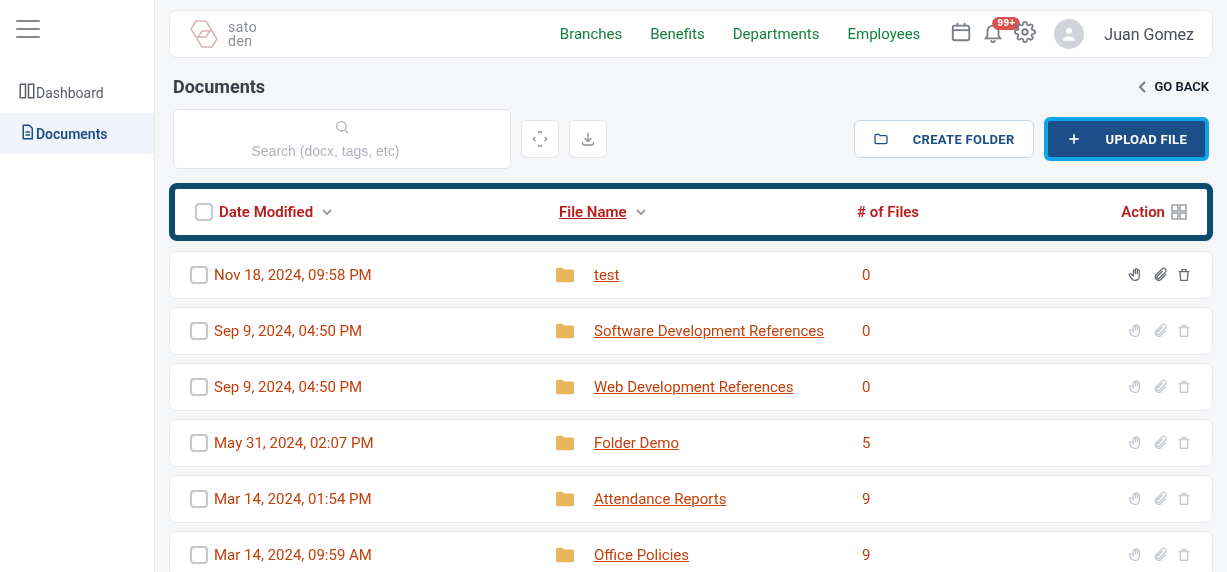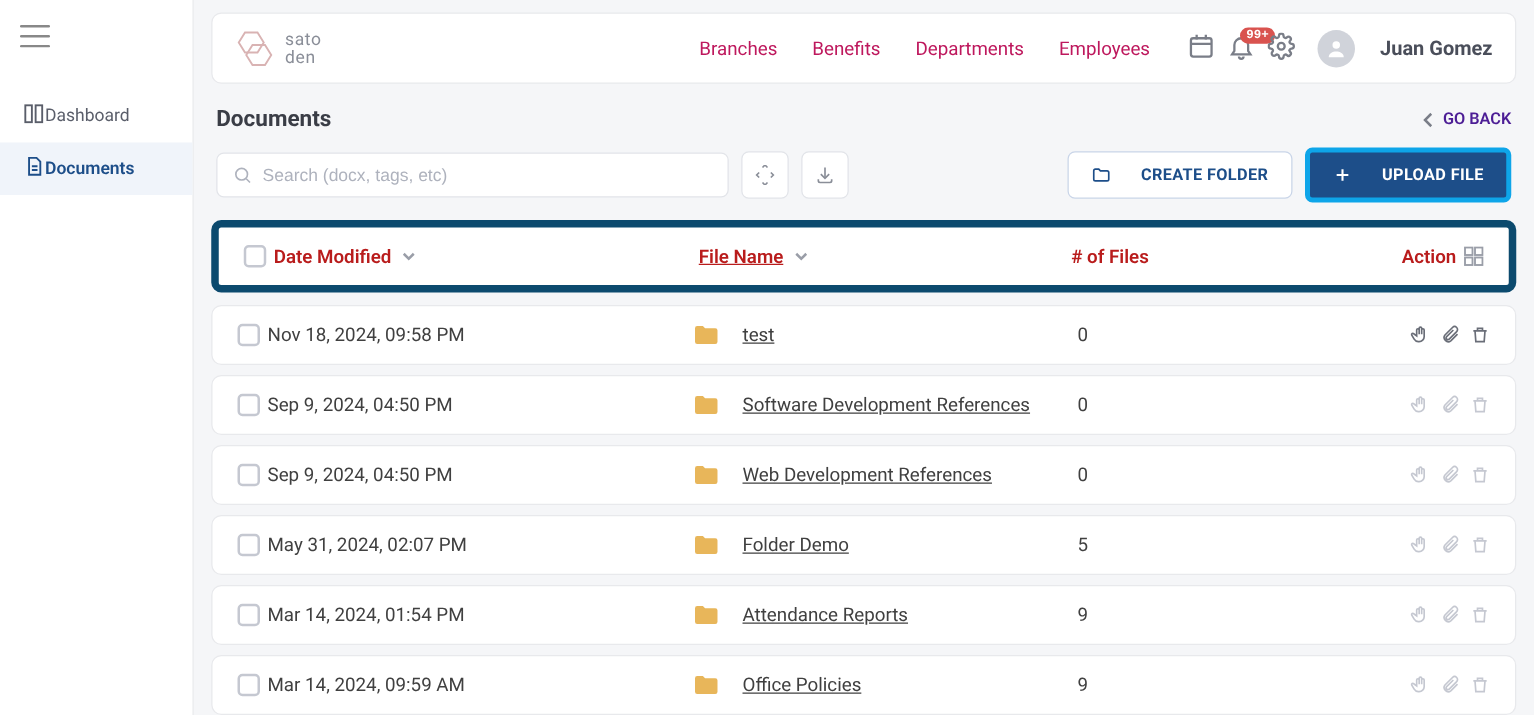--- a/index.html
+++ b/index.html
@@ -55,21 +55,21 @@
       gap: 18px;
       height: 60px;
     }
     .logo { display: flex; align-items: center; gap: 6px; }
     .logo-text { color: #8a8e98; font-size: 14px; line-height: 1; letter-spacing: 0.5px; }
     .nav {
       margin-left: auto;
       display: flex;
       gap: 28px;
     }
-    .nav-item { font-size: 15px; color: #be185d; cursor: pointer; }
+    .nav-item { font-size: 15px; color: #15803d; cursor: pointer; }
     .top-icons {
       display: flex;
       align-items: center;
       gap: 10px;
       margin-left: 12px;
     }
     .icon-wrap { position: relative; cursor: pointer; }
     .icon-wrap svg { width: 22px; height: 22px; stroke: #7a7e88; }
     .badge {
       position: absolute;
@@ -84,48 +84,49 @@
     }
     .avatar {
       width: 30px; height: 30px;
       background: #d0d3da;
       border-radius: 50%;
       display: flex; align-items: center; justify-content: center;
       cursor: pointer;
       margin-left: 8px;
     }
     .avatar svg { width: 18px; height: 18px; fill: #fff; }
-    .username { font-size: 16px; color: #4a4e5a; font-weight: 700; margin-left: 10px; text-align: right; }
+    .username { font-size: 16px; color: #4a4e5a; font-weight: 400; margin-left: 10px; text-align: right; }
 
     .page-head {
       display: flex;
       justify-content: space-between;
       align-items: center;
       padding: 18px 4px 12px;
     }
     .page-title { font-size: 18px; font-weight: 700; color: #3a3d46; }
     .goback {
       display: flex; align-items: center; gap: 6px;
-      font-size: 13px; color: #4c1d95; cursor: pointer;
+      font-size: 13px; color: #0f172a; cursor: pointer;
       font-weight: 600;
     }
 
     .toolbar {
       display: flex;
       align-items: center;
       gap: 10px;
       padding: 0 4px 14px;
     }
     .search-box {
       display: flex; align-items: center; gap: 8px;
       background: #fff;
       border: 1px solid #e2e4e9;
       border-radius: 6px;
       padding: 9px 12px;
-      width: 410px;
+      width: 338px;
+      flex-direction: column;
     }
     .search-box input {
       border: none; outline: none;
       font-size: 14px;
       color: #555;
       flex: 1;
       background: transparent;
     }
     .search-box input::placeholder { color: #aeb2bd; }
     .sq-btn {
@@ -186,21 +187,21 @@
 
     .rows { margin-top: 10px; display: flex; flex-direction: column; gap: 8px; }
     .row {
       background: #fff;
       border: 1px solid #e8e9ec;
       border-radius: 8px;
       display: flex;
       align-items: center;
       padding: 14px 20px;
       font-size: 15px;
-      color: #404040;
+      color: #c2410c;
     }
     .folder-ico { width: 22px; height: 18px; margin-right: 10px; }
     .actions { display: flex; gap: 8px; justify-content: flex-end; width: 100px; }
     .act-ico { width: 16px; height: 16px; stroke: #c5c8d1; cursor: pointer; }
     .act-ico.dark { stroke: #6a6e78; }
   </style>
 </head>
 <body>
 
 <div class="app">

